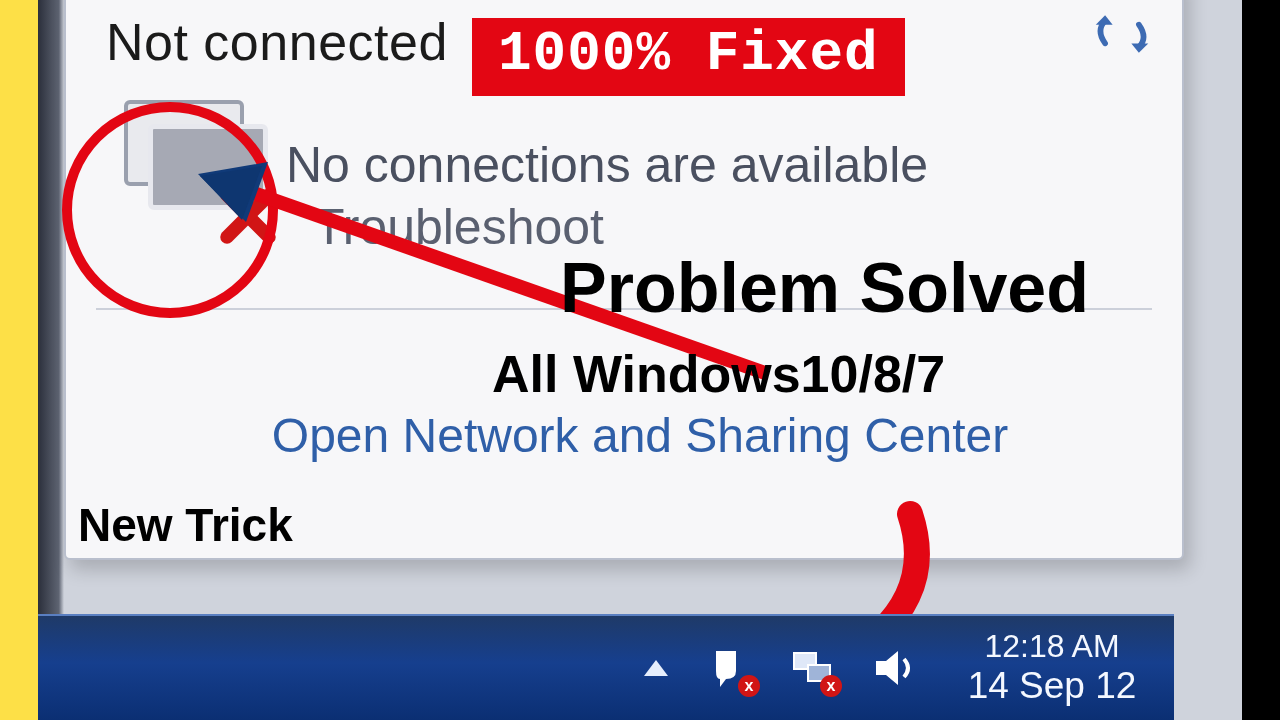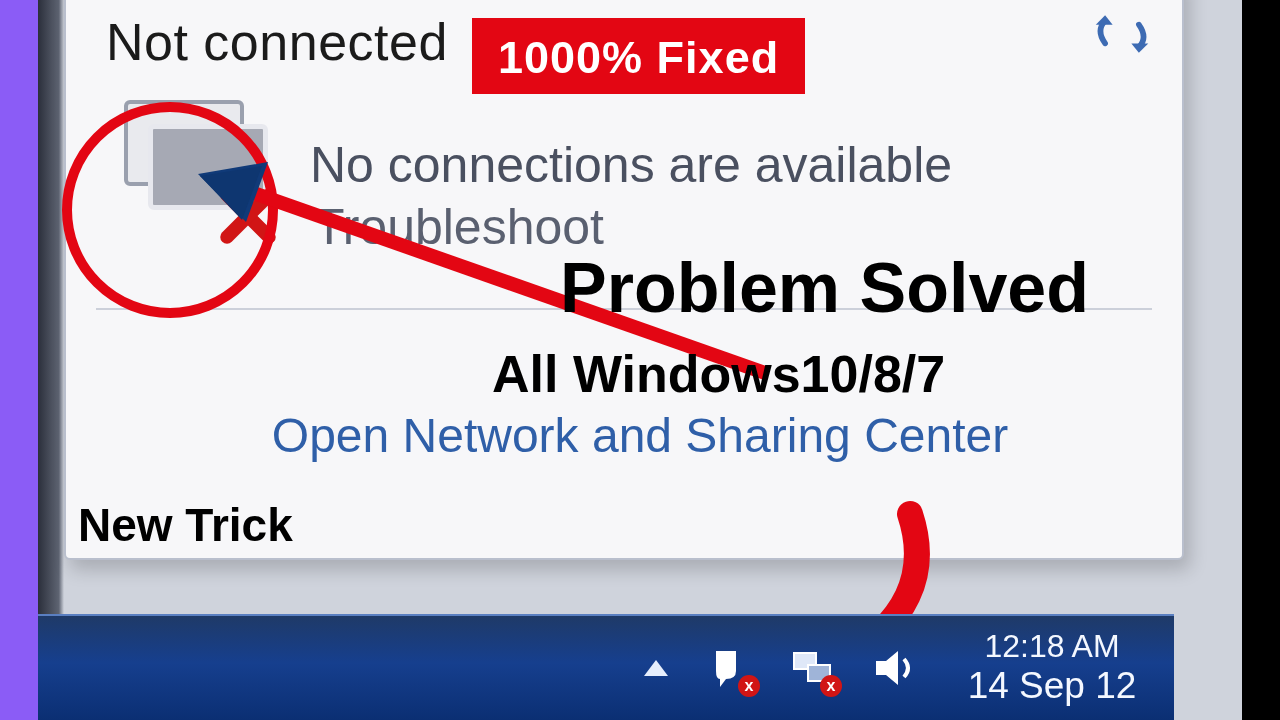--- a/index.html
+++ b/index.html
@@ -9,21 +9,21 @@
       overflow: hidden;
       font-family: "Segoe UI", Tahoma, sans-serif;
       background: #000;
       position: relative;
     }
     
     .stage {
       position: absolute;
       left: 0; top: 0;
       width: 1212px; height: 720px;
-      background: #8b5cf6;
+      background: #fde047;
     }
     
     .bg {
       position: absolute;
       left: 38px; top: 0;
       width: 1204px; height: 720px;
       background: #cfd3dc;
     }
     
     .left-strip {
@@ -84,21 +84,20 @@
       border: 5px solid #e7e8ee;
       border-radius: 6px;
     }
     .mon-x {
       position: absolute; left: 112px; top: 96px;
       width: 60px; height: 60px;
       color: #d11515;
     }
     .mon-x svg { width:100%; height:100%; }
     .status-text {
-      margin-left: 24px;
       font-size: 50px;
       color: #4a5060;
     }
     .troubleshoot {
       position: absolute;
       left: 248px; top: 226px;
       font-size: 50px;
       color: #5a6070;
     }
     .divider {
@@ -131,26 +130,27 @@
       position: absolute;
       left: 198px; top: 154px;
       width: 600px; height: 240px;
       pointer-events: none;
     }
     .red-arrow svg { width:100%; height:100%; overflow: visible; }
     
     .tag-fixed {
       position: absolute;
       left: 472px; top: 18px;
-      padding: 14px 26px 10px;
+      padding: 4px 26px 10px;
       background: #e30613;
       color: #fff;
       font-weight: 800;
-      font-size: 45px;
+      font-size: 56px;
       letter-spacing: 1px;
+      font-family: Liberation Mono, monospace;
     }
     .tag-year {
       position: absolute;
       left: 88px; top: 328px;
       font-size: 56px;
       font-weight: 800;
       color: #000;
     }
     .tag-solved {
       position: absolute;

